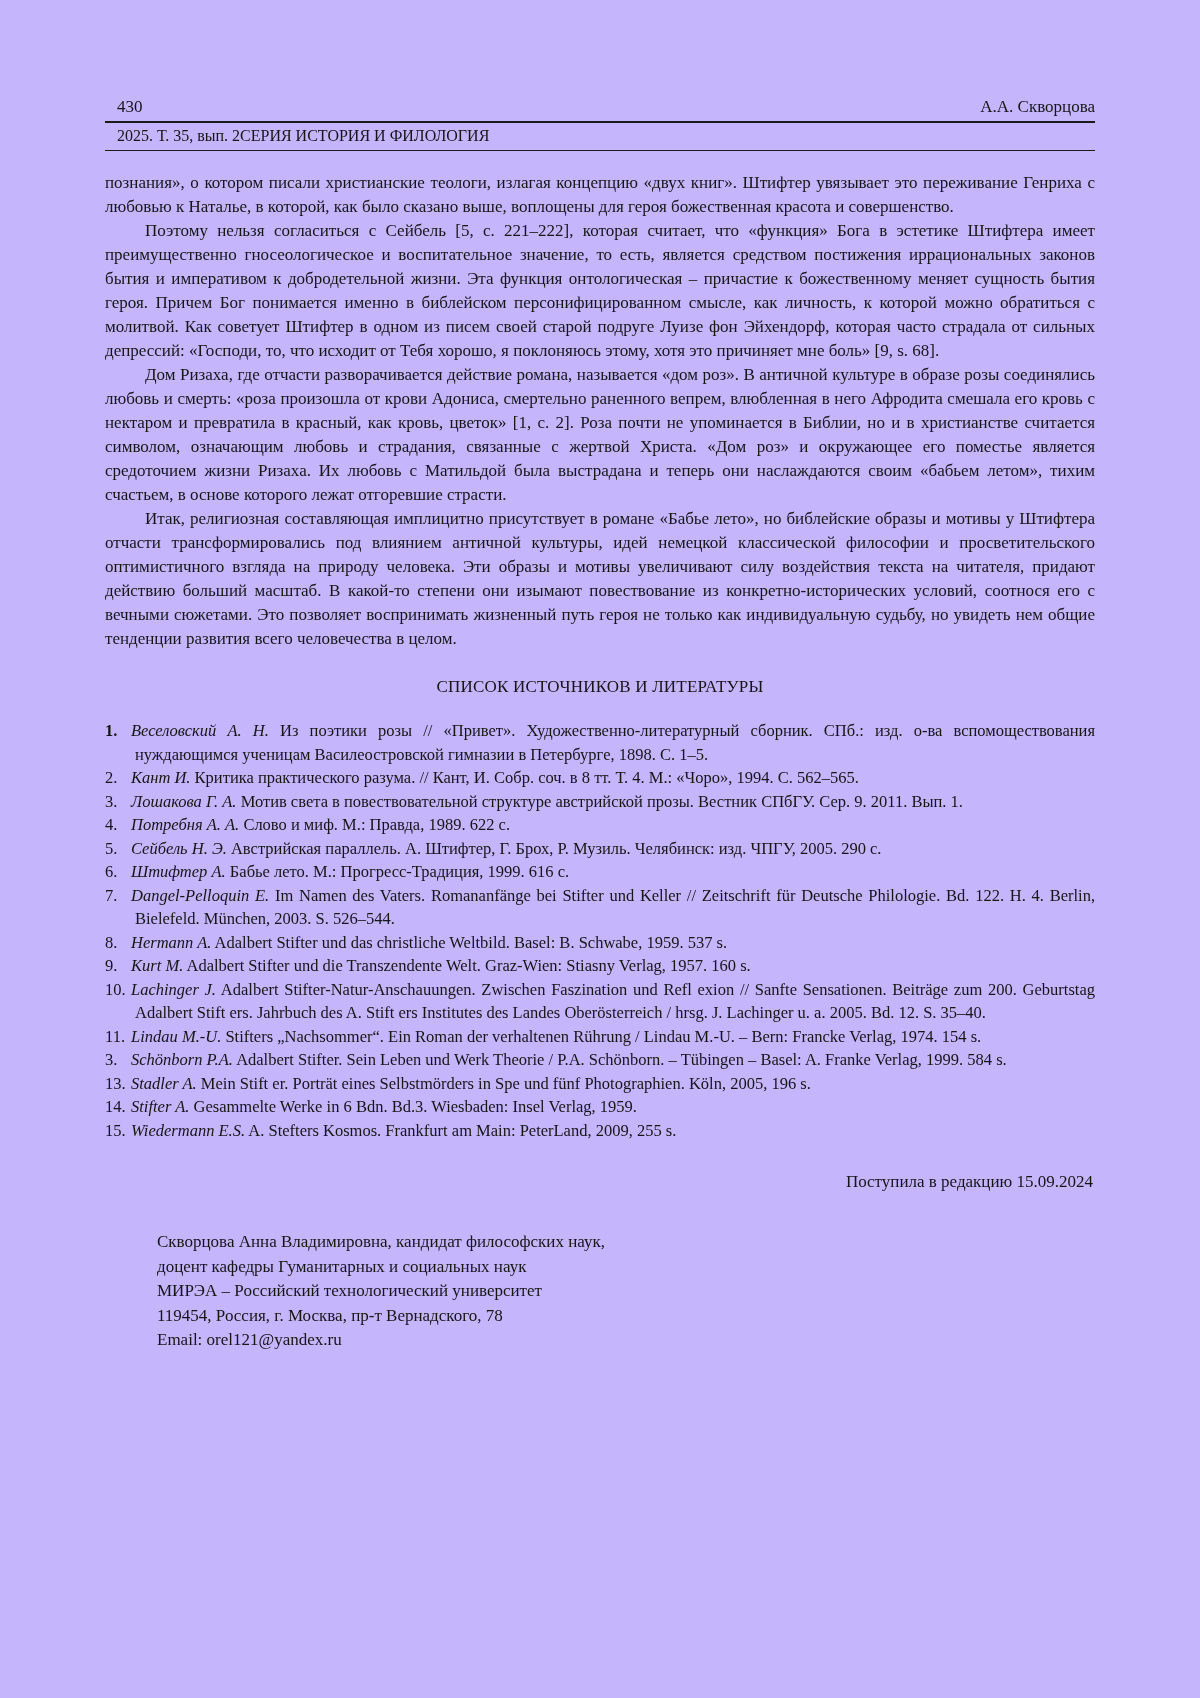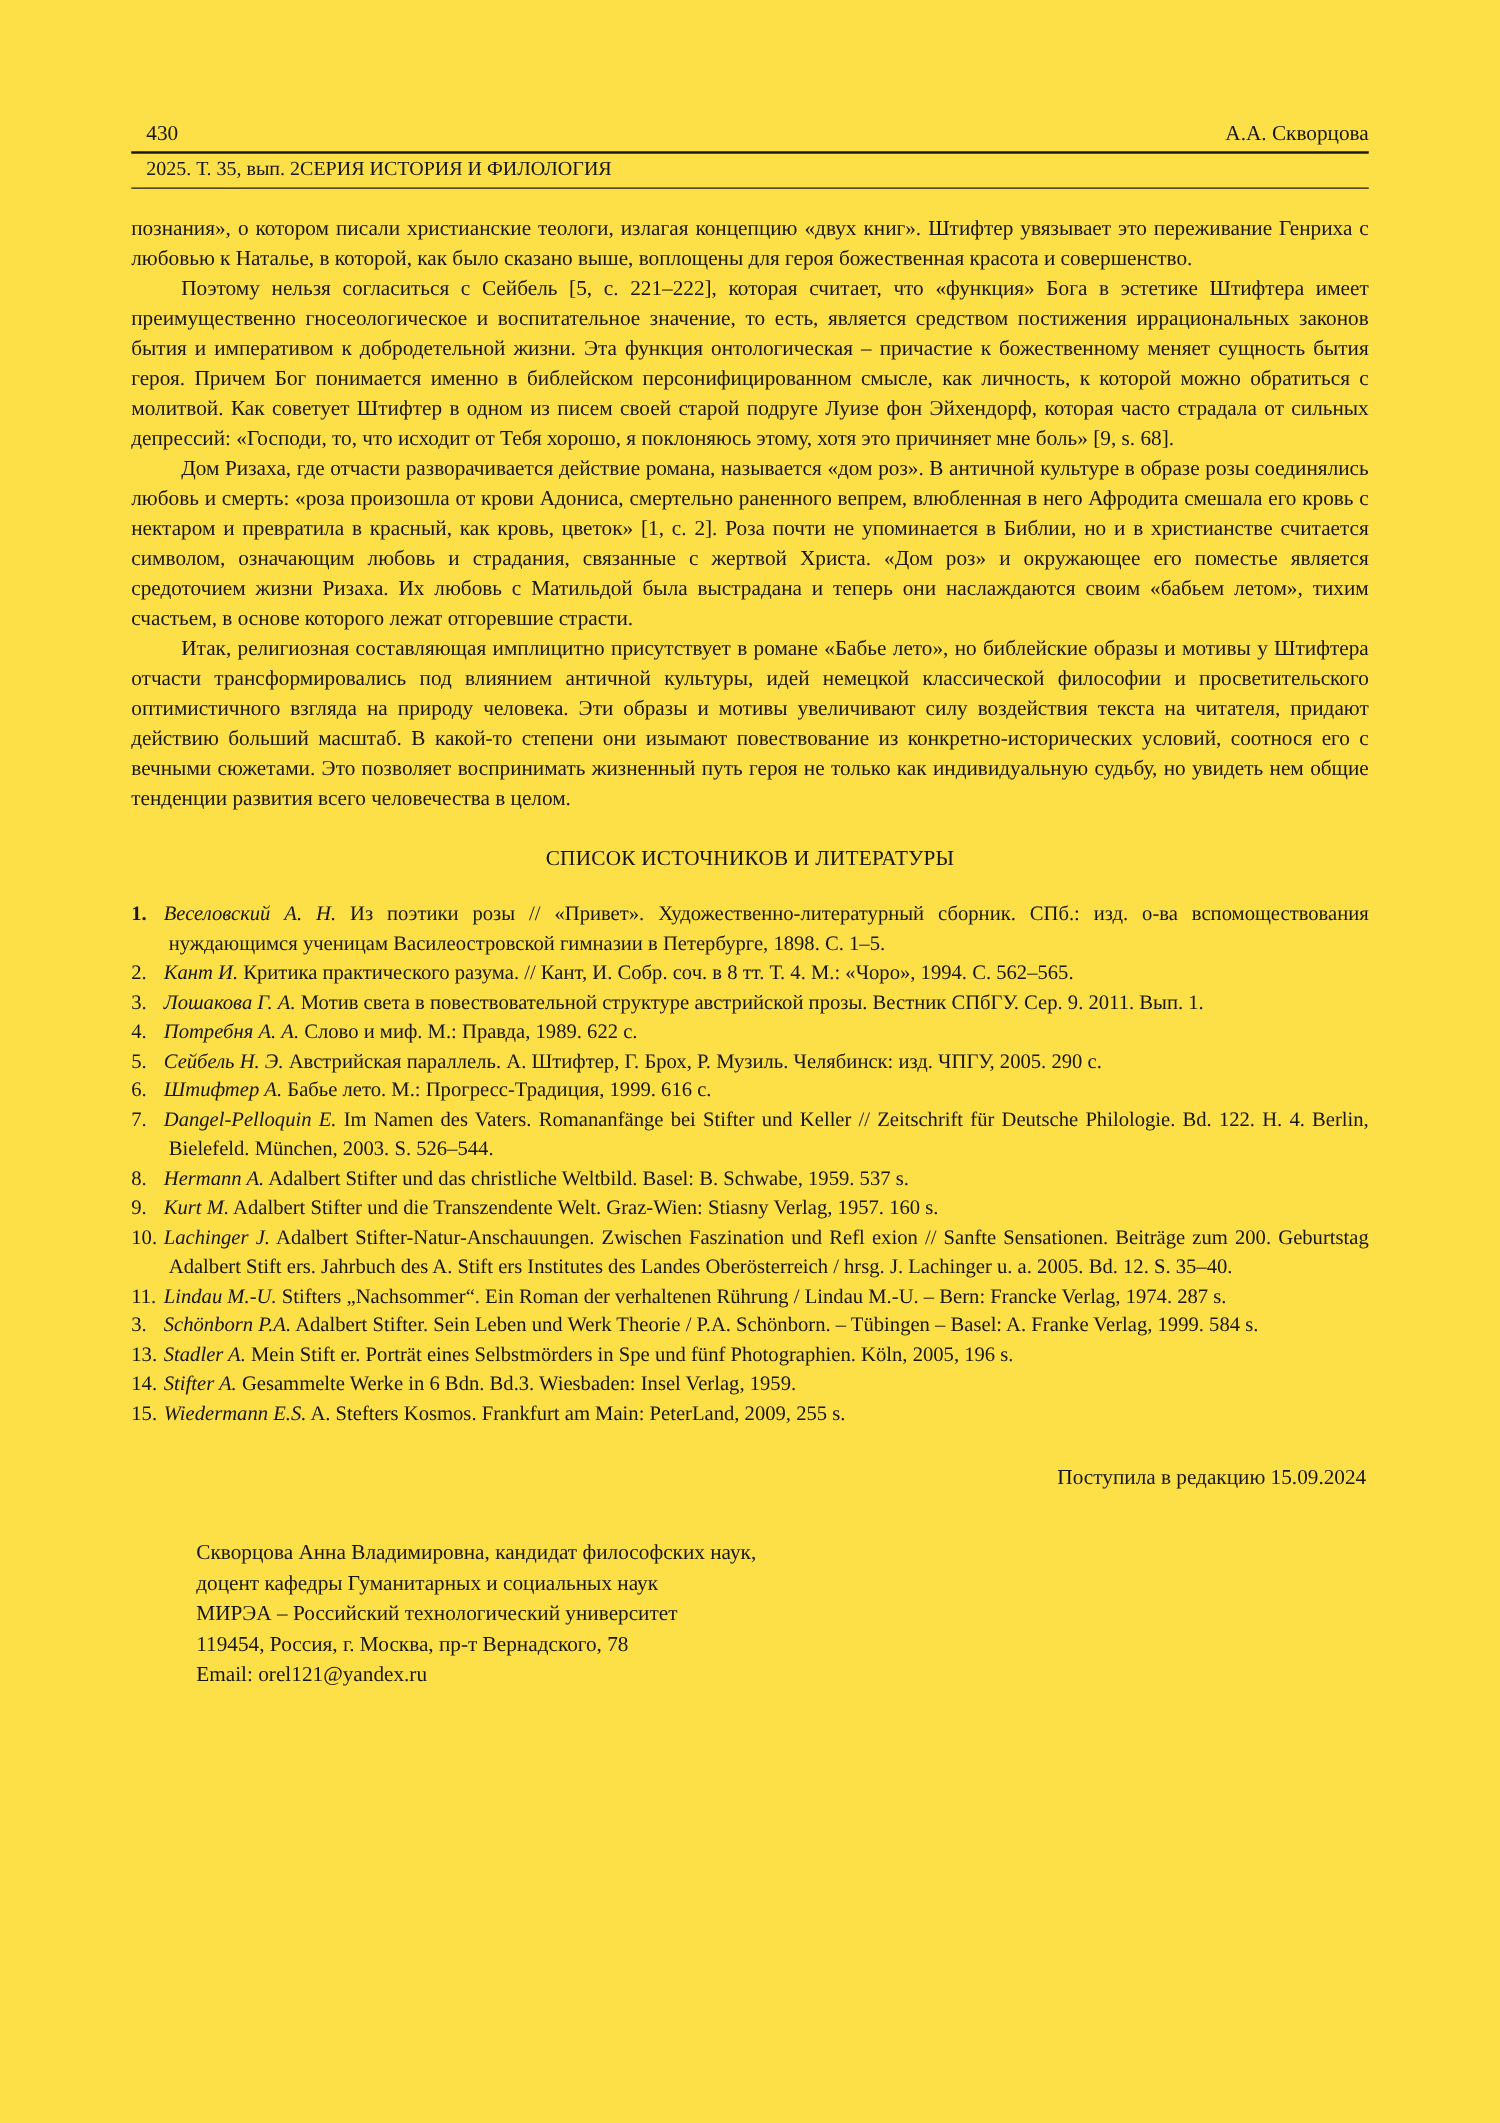--- a/index.html
+++ b/index.html
@@ -2,21 +2,21 @@
 <html><head>
 <meta charset="utf-8">
 <style>
   * { box-sizing: border-box; }
   html, body { margin: 0; padding: 0; background: #ffffff; }
   .page {
     position: relative;
     width: 1200px;
     height: 1698px;
     margin: 0 auto;
-    background: #fde047;
+    background: #c4b5fd;
     color: #161616;
     font-family: "Liberation Serif", "DejaVu Serif", serif;
     padding: 96px 105px 40px 105px;
     overflow: hidden;
   }
   
   .hrow1 { position: relative; font-size: 17px; line-height: 22px; }
   .hrow1 .pgnum { display: inline-block; padding-left: 12px; }
   .hrow1 .runhead {
     position: absolute; left: 16px; right: 0; text-align: right;
@@ -137,21 +137,21 @@
       <div class="ref">
         <span class="ref-num">9.</span><span class="ref-author">Kurt M.</span>
         <span class="ref-text">Adalbert Stifter und die Transzendente Welt. Graz-Wien: Stiasny Verlag, 1957. 160 s.</span>
       </div>
       <div class="ref">
         <span class="ref-num">10.</span><span class="ref-author">Lachinger J.</span>
         <span class="ref-text">Adalbert Stifter-Natur-Anschauungen. Zwischen Faszination und Refl exion // Sanfte Sensationen. Beiträge zum 200. Geburtstag Adalbert Stift ers. Jahrbuch des A. Stift ers Institutes des Landes Oberösterreich / hrsg. J. Lachinger u. a. 2005. Bd. 12. S. 35–40.</span>
       </div>
       <div class="ref">
         <span class="ref-num">11.</span><span class="ref-author">Lindau M.-U.</span>
-        <span class="ref-text">Stifters „Nachsommer“. Ein Roman der verhaltenen Rührung / Lindau M.-U. – Bern: Francke Verlag, 1974. 287 s.</span>
+        <span class="ref-text">Stifters „Nachsommer“. Ein Roman der verhaltenen Rührung / Lindau M.-U. – Bern: Francke Verlag, 1974. 154 s.</span>
       </div>
       <div class="ref">
         <span class="ref-num">3.</span><span class="ref-author">Schönborn P.A.</span>
         <span class="ref-text">Adalbert Stifter. Sein Leben und Werk Theorie / P.A. Schönborn. – Tübingen – Basel: A. Franke Verlag, 1999. 584 s.</span>
       </div>
       <div class="ref">
         <span class="ref-num">13.</span><span class="ref-author">Stadler A.</span>
         <span class="ref-text">Mein Stift er. Porträt eines Selbstmörders in Spe und fünf Photographien. Köln, 2005, 196 s.</span>
       </div>
       <div class="ref">

